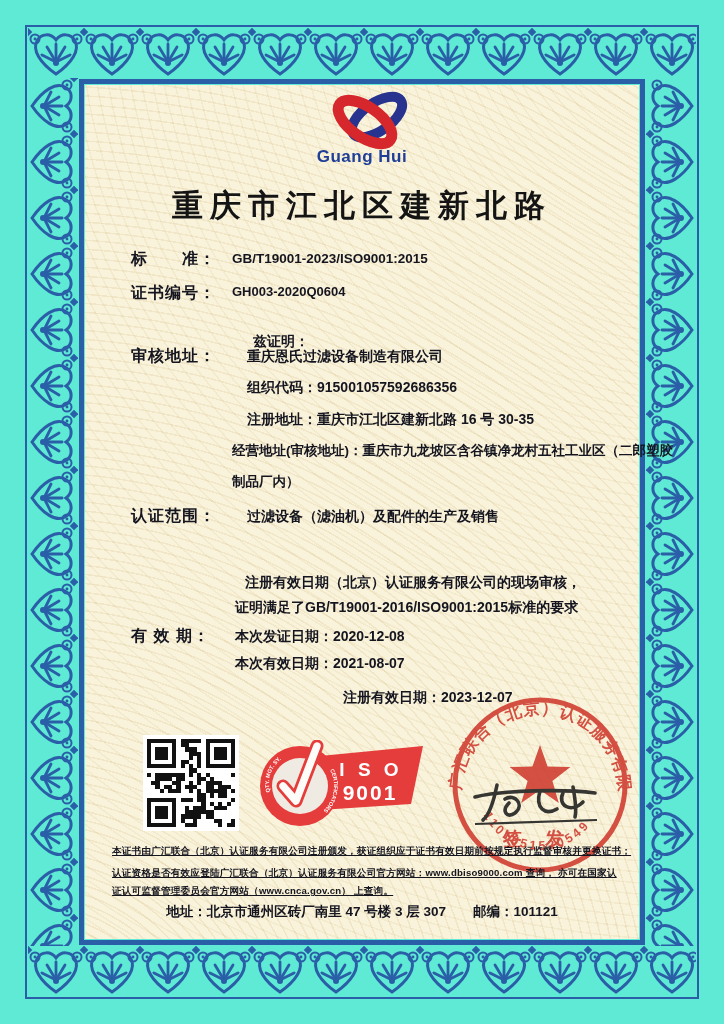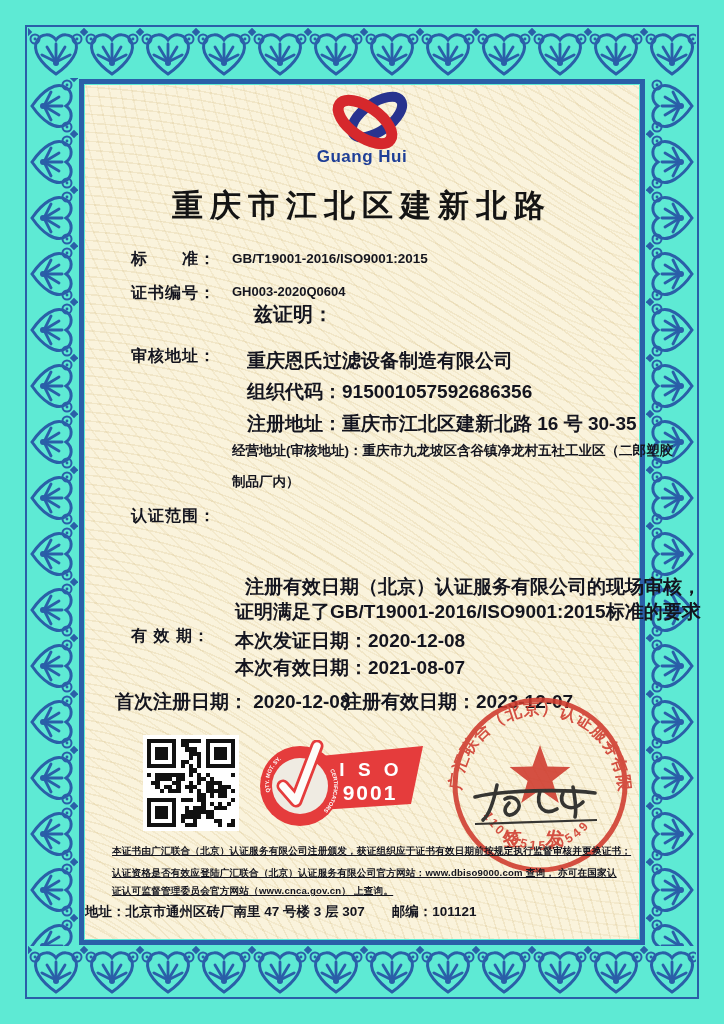--- a/index.html
+++ b/index.html
@@ -20,26 +20,26 @@
   .content{position:absolute;left:85px;top:85px;width:554px;height:854px;
     background:
       repeating-radial-gradient(circle at -10% 115%, rgba(205,178,114,.20) 0 1.5px, rgba(0,0,0,0) 1.5px 9px),
       repeating-radial-gradient(circle at 112% -12%, rgba(205,178,114,.15) 0 1.5px, rgba(0,0,0,0) 1.5px 11px),
       #faf3dc;
   }
   .abs{position:absolute;white-space:nowrap;}
   .title{left:0;right:0;top:100px;text-align:center;font-size:31px;font-weight:bold;
          letter-spacing:7px;color:#141414;}
   .lab{font-weight:bold;font-size:16px;color:#14151f;letter-spacing:1px;}
-  .val{font-weight:bold;font-size:19px;color:#14151f;}
+  .val{font-weight:bold;font-size:14px;color:#14151f;}
   .val-sm{font-weight:bold;font-size:13.5px;color:#14151f;}
   .logo-text{left:0;right:0;top:62px;text-align:center;font-weight:bold;font-size:17px;
              color:#1f3f97;letter-spacing:.5px;}
   .footer-line{font-weight:bold;font-size:9.6px;color:#14151f;letter-spacing:.2px;text-decoration:underline;}
-  .addr{left:0;right:0;text-align:left;font-weight:bold;font-size:13.5px;color:#14151f;}
+  .addr{left:0;right:0;text-align:center;font-weight:bold;font-size:13.5px;color:#14151f;}
 </style>
 </head>
 <body>
 
 <svg width="0" height="0" style="position:absolute" aria-hidden="true">
   <defs>
     <g id="motif">
       <path d="M28,45 C12,34 4,21 9,12 C13,4 23,4 28,11 C33,4 43,4 47,12 C52,21 44,34 28,45 Z" fill="none" stroke="#2a5fa8" stroke-width="3"></path>
       <g stroke="#2a5fa8" stroke-width="2.8" stroke-linecap="round">
         <line x1="28" y1="33" x2="28" y2="15"></line>
@@ -131,45 +131,45 @@
 
     <svg class="abs" style="left:230px;top:6px" width="110" height="60">
       <ellipse cx="62" cy="26" rx="29" ry="14" fill="none" stroke="#28338f" stroke-width="10" transform="rotate(-35 62 26)"></ellipse>
       <ellipse cx="50" cy="31" rx="31" ry="15" fill="none" stroke="#d6282c" stroke-width="11" transform="rotate(35 50 31)"></ellipse>
     </svg>
     <div class="abs logo-text">Guang Hui</div>
 
     <div class="abs title">重庆市江北区建新北路</div>
 
     <div class="abs lab" style="left:46px;top:164px">标　　准：</div>
-    <div class="abs val-sm" style="left:147px;top:166px">GB/T19001-2016/ISO9001:2015</div>
+    <div class="abs val-sm" style="left:147px;top:166px">GB/T19001-2023/ISO9001:2015</div>
 
     <div class="abs lab" style="left:46px;top:198px">证书编号：</div>
     <div class="abs val" style="left:147px;top:199px;font-size:13px">GH003-2020Q0604</div>
 
-    <div class="abs val" style="left:168px;top:216px;font-size:20px">兹证明：</div>
+    <div class="abs val" style="left:168px;top:248px;font-size:14px">兹证明：</div>
 
     <div class="abs lab" style="left:46px;top:261px">审核地址：</div>
     <div class="abs val" style="left:162px;top:263px">重庆恩氏过滤设备制造有限公司</div>
 
     <div class="abs val" style="left:162px;top:294px">组织代码：915001057592686356</div>
     <div class="abs val" style="left:162px;top:326px">注册地址：重庆市江北区建新北路 16 号 30-35</div>
     <div class="abs val-sm" style="left:147px;top:357px">经营地址(审核地址)：重庆市九龙坡区含谷镇净龙村五社工业区（二郎塑胶</div>
     <div class="abs val-sm" style="left:147px;top:388px">制品厂内）</div>
 
     <div class="abs lab" style="left:46px;top:421px">认证范围：</div>
+    <div class="abs val" style="left:162px;top:423px">过滤设备（滤油机）及配件的生产及销售</div>
 
     <div class="abs val" style="left:160px;top:489px">注册有效日期（北京）认证服务有限公司的现场审核，</div>
     <div class="abs val" style="left:150px;top:514px">证明满足了GB/T19001-2016/ISO9001:2015标准的要求</div>
 
     <div class="abs lab" style="left:46px;top:541px">有 效 期：</div>
     <div class="abs val" style="left:150px;top:543px">本次发证日期：2020-12-08</div>
     <div class="abs val" style="left:150px;top:570px">本次有效日期：2021-08-07</div>
 
-    <div class="abs val" style="left:30px;top:604px">首次注册日期： 2020-12-08</div>
     <div class="abs val" style="left:258px;top:604px">注册有效日期：2023-12-07</div>
 
     <div class="abs" style="left:58px;top:650px;background:#fff;padding:4px">
       <svg width="88" height="88" viewBox="0 0 21 21" style="display:block;shape-rendering:crispEdges">
         <g id="qrg" fill="#111">
             <rect x="0" y="0" width="1" height="1"></rect>
             <rect x="1" y="0" width="1" height="1"></rect>
             <rect x="2" y="0" width="1" height="1"></rect>
             <rect x="3" y="0" width="1" height="1"></rect>
             <rect x="4" y="0" width="1" height="1"></rect>

